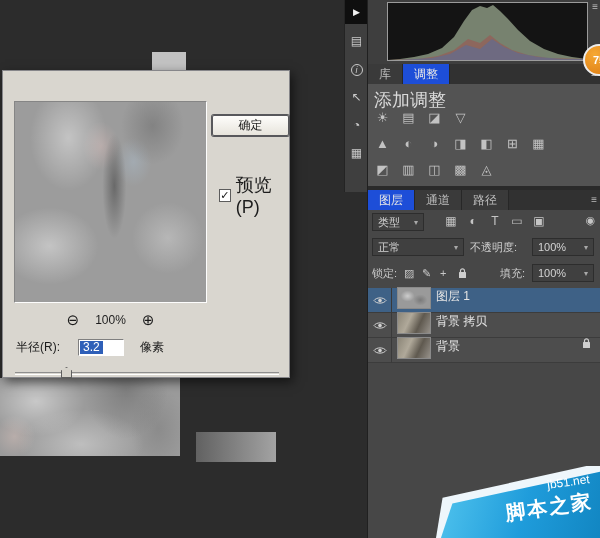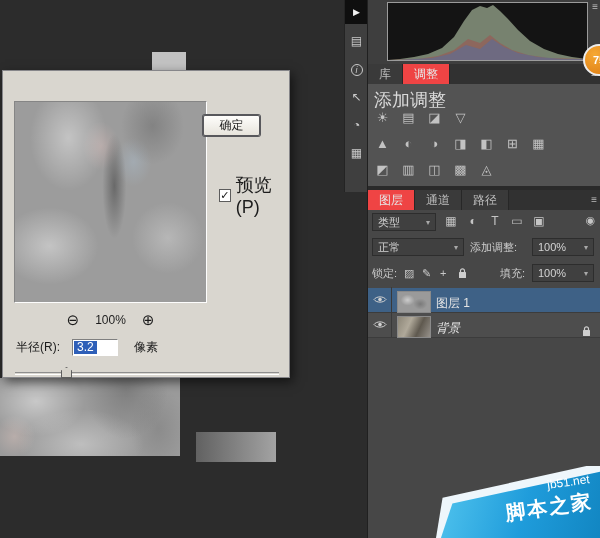--- a/index.html
+++ b/index.html
@@ -23,31 +23,31 @@
   .dlg-close{margin-left:auto;width:16px;height:14px;background:#d7d4cc;border:1px solid #888;border-top-color:#fff;border-left-color:#fff;font-size:11px;line-height:12px;text-align:center;color:#222}
   .preview-frame{left:11px;top:30px;width:193px;height:202px;border:1px solid #858585;border-right-color:#fdfdfd;border-bottom-color:#fdfdfd;overflow:hidden}
   .preview-img{width:100%;height:100%;background:#9c9c9c;background-image:
     radial-gradient(55px 75px at 28% 18%,rgba(255,255,255,.40),transparent 70%),
     radial-gradient(45px 55px at 72% 12%,rgba(110,110,110,.55),transparent 70%),
     radial-gradient(16px 70px at 52% 42%,rgba(55,55,55,.5),transparent 75%),
     radial-gradient(70px 55px at 18% 72%,rgba(235,235,235,.5),transparent 70%),
     radial-gradient(55px 55px at 80% 68%,rgba(215,215,215,.45),transparent 65%),
     radial-gradient(26px 35px at 45% 22%,rgba(255,205,200,.25),transparent 70%),
     radial-gradient(26px 35px at 62% 30%,rgba(185,220,250,.22),transparent 70%)}
-  .btn{left:200px;width:57px;height:21px;background:linear-gradient(#fefdfb,#e7e4dc);border:1px solid #58585c;border-radius:2px;font-size:12px;color:#1d1d1d;text-align:center;line-height:19px}
+  .btn{left:209px;width:77px;height:21px;background:linear-gradient(#fefdfb,#e7e4dc);border:1px solid #58585c;border-radius:2px;font-size:12px;color:#1d1d1d;text-align:center;line-height:19px}
   .btn-ok{top:44px;box-shadow:0 0 0 1px #58585c}
   .btn-reset{top:74px}
   .chk-row{left:216px;top:102px;display:flex;align-items:center;gap:5px}
   .checkbox{width:13px;height:13px;background:#fff;border:1px solid #5c5c5c;font-size:11px;line-height:11px;text-align:center;color:#111}
   .chk-label{font-size:18px;color:#1d1d1d}
   .zoom-row{left:11px;top:240px;width:193px;display:flex;align-items:center;justify-content:center;gap:16px}
   .zoom-icon{font-size:15px;color:#1a1a1a}
   .zoom-val{font-size:12px;color:#1d1d1d}
   .radius-row{left:13px;top:268px;display:flex;align-items:center}
-  .radius-label{font-size:12px;color:#1d1d1d;margin-right:12px}
+  .radius-label{font-size:12px;color:#1d1d1d;margin-right:18px}
   .radius-input{width:46px;height:17px;background:#fff;border:1px solid #7f7f7f;border-bottom-color:#fff;border-right-color:#fff;display:flex;align-items:center;padding:1px}
   .radius-value{background:#2e5fb8;color:#fff;font-size:12px;padding:0 3px;line-height:13px}
   .radius-unit{font-size:12px;color:#1d1d1d;margin-left:16px}
   .slider-track{left:12px;top:301px;width:264px;height:3px;border-top:1px solid #8e8e8e;border-bottom:1px solid #fff}
   .slider-thumb{left:58px;top:296px;width:11px;height:11px;background:#d6d3cb;border:1px solid #5f5f5f;clip-path:polygon(50% 0,100% 32%,100% 100%,0 100%,0 32%)}
 
   
   .dock{left:344px;top:0;width:23px;height:192px;background:#3f3f3f;border-left:1px solid #242424;z-index:3}
   .dock-header{left:0;top:0;width:23px;height:24px;background:#0f0f0f;color:#f2f2f2;font-size:9px;text-align:center;line-height:24px}
   .dock-icon{left:0;width:23px;height:22px;color:#c9c9c9;font-size:12px;text-align:center;line-height:22px}
@@ -58,53 +58,53 @@
   .rpanel{left:367px;top:0;width:233px;height:538px;background:#464646;border-left:1px solid #202020;z-index:3}
   .hist-area{left:0;top:0;width:233px;height:64px;background:#3e3e3e}
   .hist-box{left:19px;top:2px;width:201px;height:59px;border:1px solid #9b9b9b;background:#141414}
   .hist-box svg{display:block;width:100%;height:100%}
   .panel-menu{font-size:10px;color:#bdbdbd}
   .hist-menu{right:3px;top:1px}
   .tabs{display:flex;background:#313131;height:20px}
   .tabs1{left:0;top:64px;width:233px}
   .tabs2{left:0;top:190px;width:233px}
   .tab{height:20px;line-height:20px;padding:0 11px;font-size:12px;color:#bdbdbd;background:#3a3a3a;border-right:1px solid #272727}
-  .tab-active{background:#ef4444;color:#e6e6e6}
+  .tab-active{background:#1d4ed8;color:#e6e6e6}
   .tabs .panel-menu{margin-left:auto;margin-right:4px;line-height:20px}
   .adj-body{left:0;top:84px;width:233px;height:102px;background:#535353}
   .add-label{left:6px;top:4px;font-size:18px;color:#dadada}
   .adj-row{display:flex;gap:7px;left:5px}
   .adj-r1{top:24px}.adj-r2{top:50px}.adj-r3{top:76px}
   .adj-icon{width:19px;height:19px;line-height:19px;text-align:center;font-size:13px;color:#c2c2c2}
   .panel-gap{left:0;top:186px;width:233px;height:4px;background:#2a2a2a}
   .layers-body{left:0;top:210px;width:233px;height:328px;background:#474747}
   .dropdown,.valbox{background:#404040;border:1px solid #2d2d2d;color:#d3d3d3;font-size:11px;height:18px;display:flex;align-items:center;justify-content:space-between;padding:0 5px}
-  .kind-dd{left:4px;top:3px;width:64px}
+  .kind-dd{left:4px;top:3px;width:52px}
   .blend-dd{left:4px;top:28px;width:92px}
   .chev{font-size:8px;color:#a8a8a8;margin-left:3px}
   .f-icon{top:4px;font-size:12px;color:#c5c5c5;width:18px;text-align:center}
   .fi0{left:74px}.fi1{left:96px}.fi2{left:118px}.fi3{left:140px}.fi4{left:162px}
   .f-toggle{right:6px;top:4px;font-size:11px;color:#c5c5c5}
   .plabel{font-size:11px;color:#ccc;height:18px;line-height:18px}
   .op-label{left:102px;top:28px}
   .op-box{left:164px;top:28px;width:62px}
   .lock-label{left:4px;top:54px}
   .l-icon{top:54px;font-size:11px;color:#c8c8c8;height:18px;line-height:18px;display:flex;align-items:center}
   .li0{left:36px}.li1{left:54px}.li2{left:72px}.li3{left:90px}
   .fill-label{left:132px;top:54px}
   .fill-box{left:164px;top:54px;width:62px}
   .layer-list{left:0;top:78px;width:233px}
-  .layer-row{display:flex;align-items:flex-end;height:25px;background:#4d4d4d;border-bottom:1px solid #3c3c3c}
+  .layer-row{display:flex;align-items:flex-start;height:25px;background:#4d4d4d;border-bottom:1px solid #3c3c3c}
   .row-sel{background:#3e6186}
   .eye-cell{width:24px;height:25px;display:flex;align-items:center;justify-content:center;border-right:1px solid #3a3a3a}
   .thumb{width:32px;height:20px;margin:0 6px;box-shadow:0 0 0 1px #8a8a8a;flex:none}
   .th1{background:#9a9a9a;background-image:radial-gradient(10px 8px at 30% 40%,rgba(255,255,255,.5),transparent 70%),radial-gradient(10px 8px at 70% 60%,rgba(90,90,90,.5),transparent 70%)}
   .th2{background:linear-gradient(115deg,#8c8678 0%,#b0a99a 35%,#5f594f 65%,#96918a 100%)}
   .layer-name{font-size:12px;color:#e4e4e4;white-space:nowrap}
-  .name-italic{font-style:italic}
+  .name-italic{}
   .row-lock{margin-left:auto;margin-right:10px;display:flex}
 
   
   .badge{left:583px;top:44px;width:32px;height:32px;border-radius:50%;background:radial-gradient(circle at 35% 30%,#f6a833,#db7a12);border:2px solid #ececec;z-index:8;display:flex;align-items:center;justify-content:center;font-size:11px;font-weight:bold;color:#fff}
   .wm{left:436px;top:466px;width:164px;height:72px;z-index:20}
   .wm-white{left:0;top:0;width:164px;height:72px;clip-path:polygon(0% 100%,4% 44%,100% -4%,100% 100%);background:#eef6fb}
   .wm-cyan{left:0;top:0;width:164px;height:72px;clip-path:polygon(3% 100%,10% 52%,100% 8%,100% 100%);background:linear-gradient(105deg,#55c7ef 0%,#1f9cdb 55%,#1286c2 100%)}
   .wm-text{right:8px;top:12px;transform:rotate(-8deg);text-align:right}
   .wm-site{font-size:12px;color:#fff}
   .wm-name{font-size:20px;font-weight:bold;color:#fff;letter-spacing:2px;margin-top:2px}
@@ -218,21 +218,21 @@
       <span class="a f-icon fi1">◐</span>
       <span class="a f-icon fi2">T</span>
       <span class="a f-icon fi3">▭</span>
       <span class="a f-icon fi4">▣</span>
       <span class="a f-toggle">◉</span>
 
       <span class="a dropdown blend-dd">
         <span>正常</span>
         <span class="chev">▾</span>
       </span>
-      <span class="a plabel op-label">添加调整:</span>
+      <span class="a plabel op-label">不透明度:</span>
       <span class="a valbox op-box">
         <span>100%</span>
         <span class="chev">▾</span>
       </span>
 
       <span class="a plabel lock-label">锁定:</span>
       <span class="a l-icon li0">▨</span>
       <span class="a l-icon li1">✎</span>
       <span class="a l-icon li2">+</span>
       <span class="a l-icon li3">
@@ -259,20 +259,30 @@
           <span class="layer-name">图层 1</span>
         </div>
         <div class="layer-row">
           <span class="eye-cell">
             <svg width="14" height="9" viewBox="0 0 14 9">
                 <path d="M1 4.5 C3.5 1 10.5 1 13 4.5 C10.5 8 3.5 8 1 4.5 Z" fill="none" stroke="#d2d2d2"></path>
                 <circle cx="7" cy="4.5" r="1.8" fill="#d2d2d2"></circle>
               </svg>
           </span>
           <span class="thumb th2"></span>
+          <span class="layer-name">背景 拷贝</span>
+        </div>
+        <div class="layer-row">
+          <span class="eye-cell">
+            <svg width="14" height="9" viewBox="0 0 14 9">
+                <path d="M1 4.5 C3.5 1 10.5 1 13 4.5 C10.5 8 3.5 8 1 4.5 Z" fill="none" stroke="#d2d2d2"></path>
+                <circle cx="7" cy="4.5" r="1.8" fill="#d2d2d2"></circle>
+              </svg>
+          </span>
+          <span class="thumb th2"></span>
           <span class="layer-name name-italic">背景</span>
           <span class="row-lock">
             <svg width="9" height="11" viewBox="0 0 9 11">
                 <path d="M2.5 4 V2.8 a2 2 0 0 1 4 0 V4" fill="none" stroke="#cfcfcf" stroke-width="1.2"></path>
                 <rect x="1" y="4" width="7" height="6" rx="0.5" fill="#cfcfcf"></rect>
               </svg>
           </span>
         </div>
       </div>
     </div>

